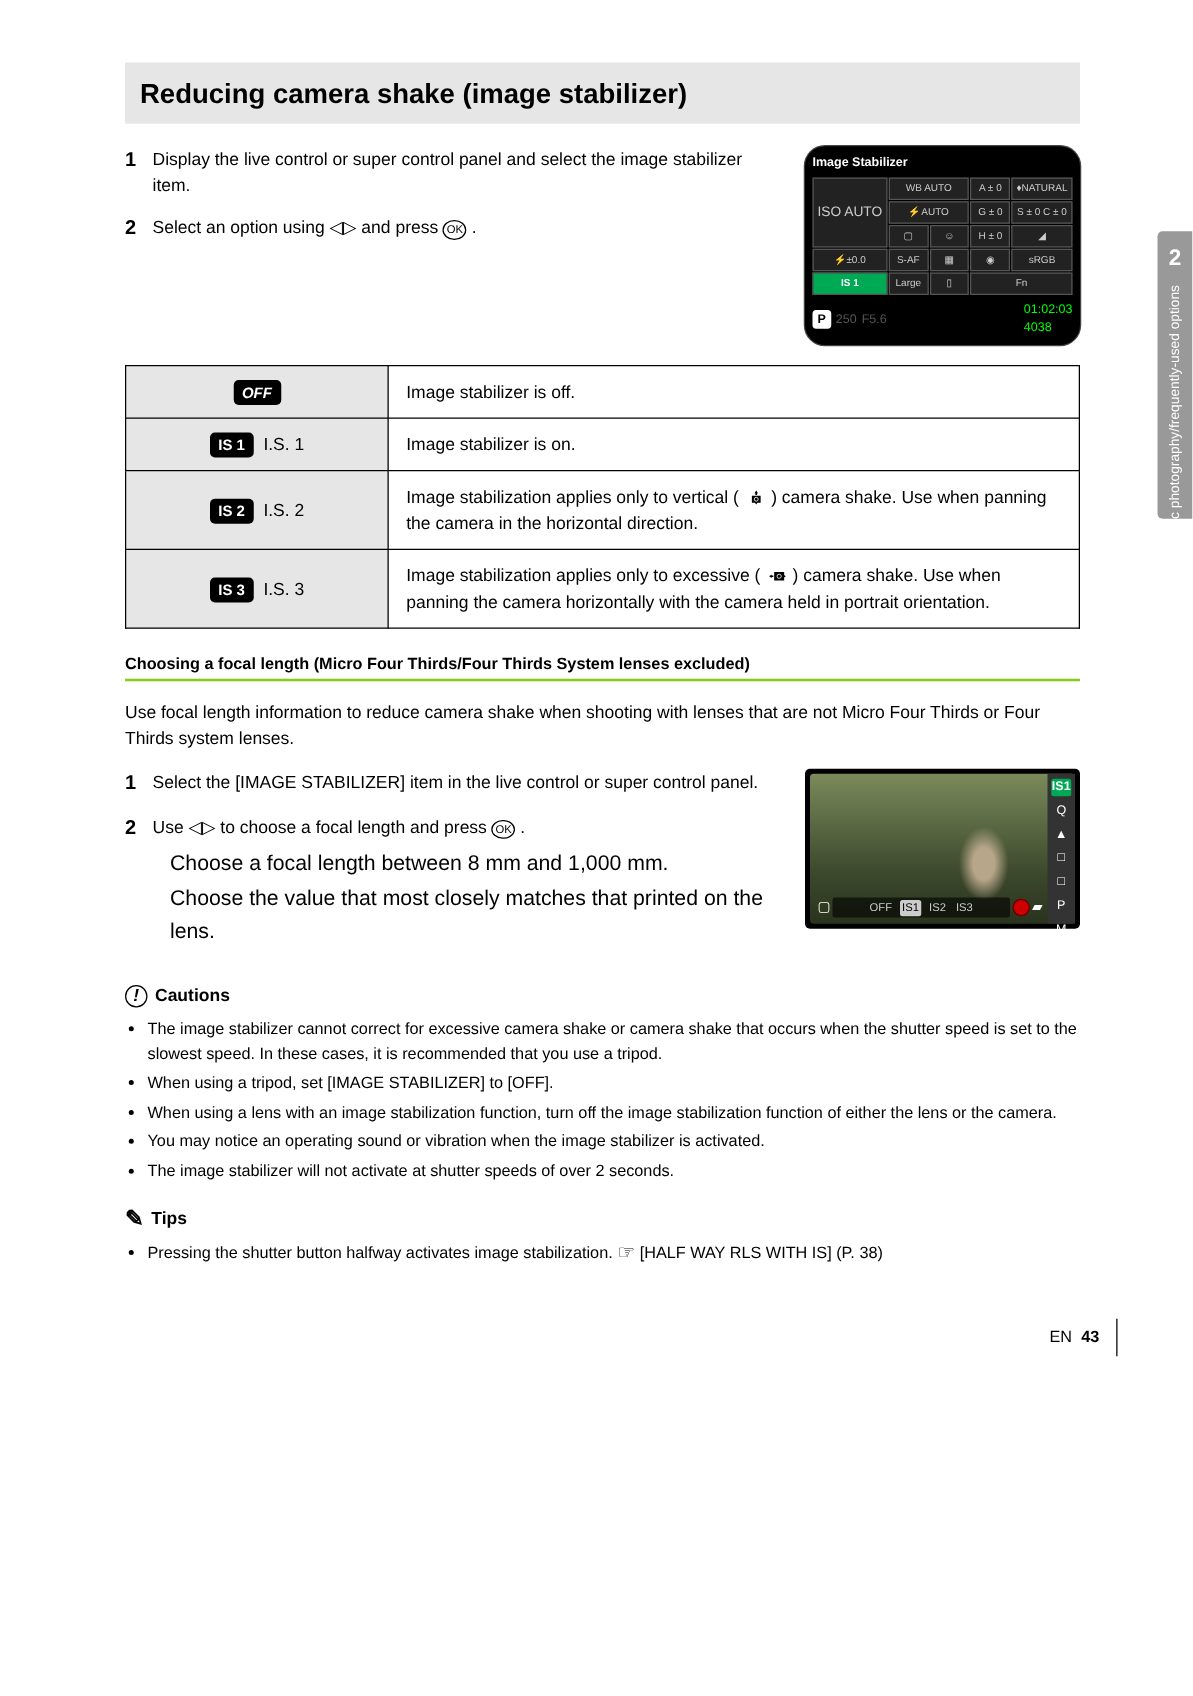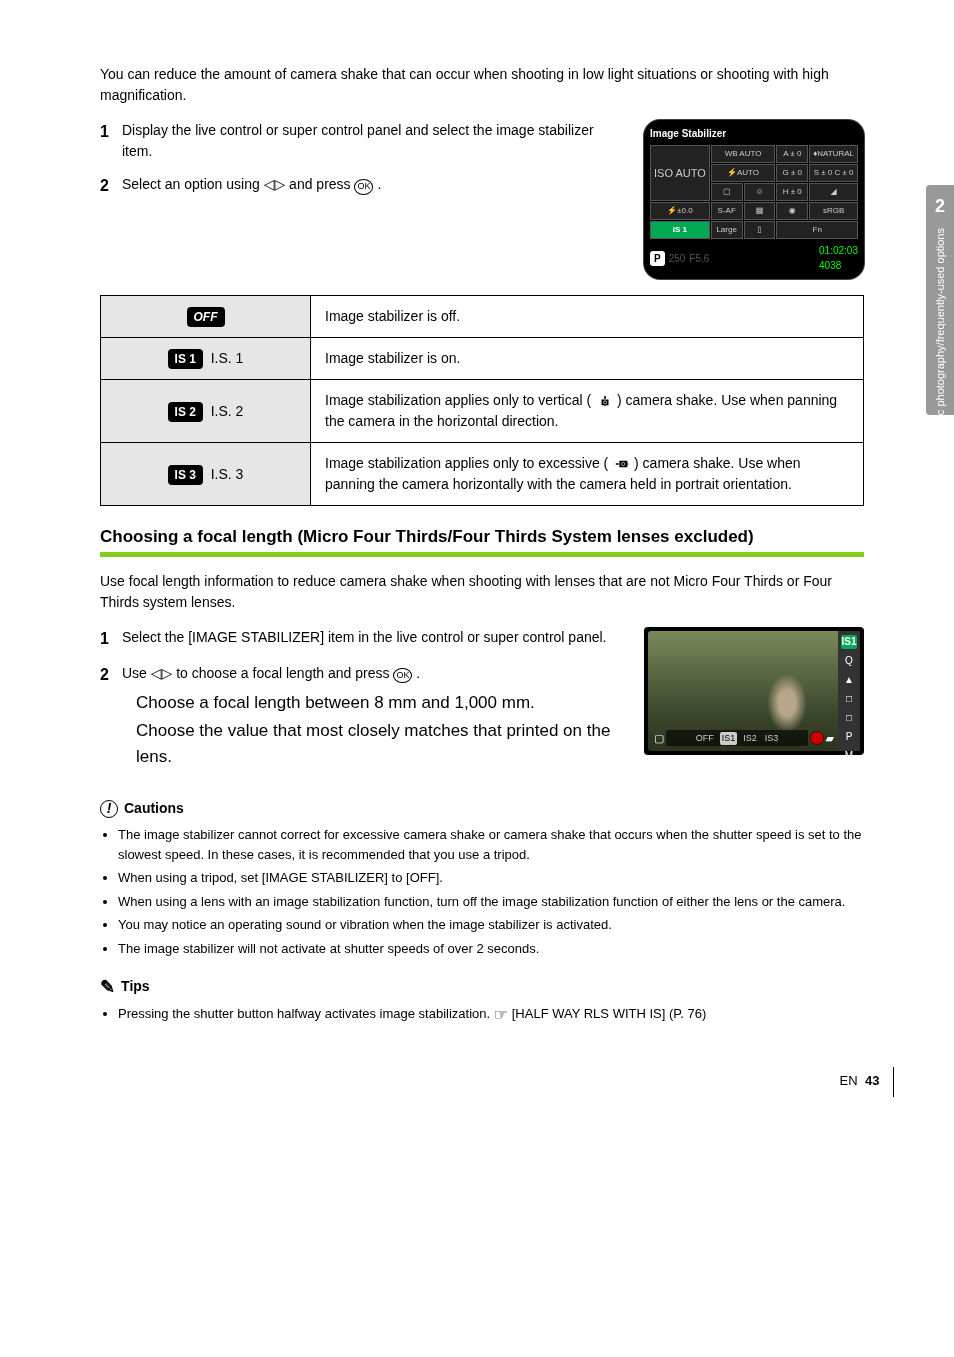--- a/index.html
+++ b/index.html
@@ -119,23 +119,23 @@
     font-style: italic;
   }
   .cam-icon {
     display:inline-block;
     width:16px; height:14px;
     vertical-align:middle;
     margin-left:2px;
   }
 
   h3.sub {
-    font-size: 17px;
+    font-size: 13px;
     font-weight: bold;
-    border-bottom: 5px solid #84cc16;
+    border-bottom: 2px solid #84cc16;
     padding-bottom: 2px;
     margin: 18px 0 0 0;
   }
   .focal-row {
     display:flex;
     gap:20px;
     align-items:flex-start;
   }
   .focal-left { flex:1; }
   .steps { padding-left: 0; margin:0; }
@@ -229,22 +229,22 @@
 </style>
 </head>
 <body>
 
 <div class="page">
   <div class="side-tab">
     <div class="num">2</div>
     <div class="txt">Basic photography/frequently-used options</div>
   </div>
 
-
-  <p class="intro">You can reduce the amount of camera shake that can occur when shooting in low light situations or shooting with high magnification.</p>
+  <div class="header-bar">Reducing camera shake (image stabilizer)</div>
+
 
   <div class="panel-row">
     <div class="panel-left">
       <ol class="steps">
         <li>
           <span class="n">1</span>
           <span class="b">Display the live control or super control panel and select the image stabilizer item.</span>
         </li>
         <li>
           <span class="n">2</span>
@@ -399,21 +399,21 @@
   </ul>
 
   <div class="note-head tips">
     <span class="tips-icon">✎</span>
     <span>Tips</span>
   </div>
   <ul class="note-list">
     <li>
       <span>Pressing the shutter button halfway activates image stabilization. </span>
       <span class="ref-icon">☞</span>
-      <span>[HALF WAY RLS WITH IS] (P. 76)</span>
+      <span>[HALF WAY RLS WITH IS] (P. 38)</span>
     </li>
   </ul>
 
   <div class="page-num">
     <span>EN</span>
     &nbsp;<b>43</b>
     <span class="divider"></span>
   </div>
 </div>
 

